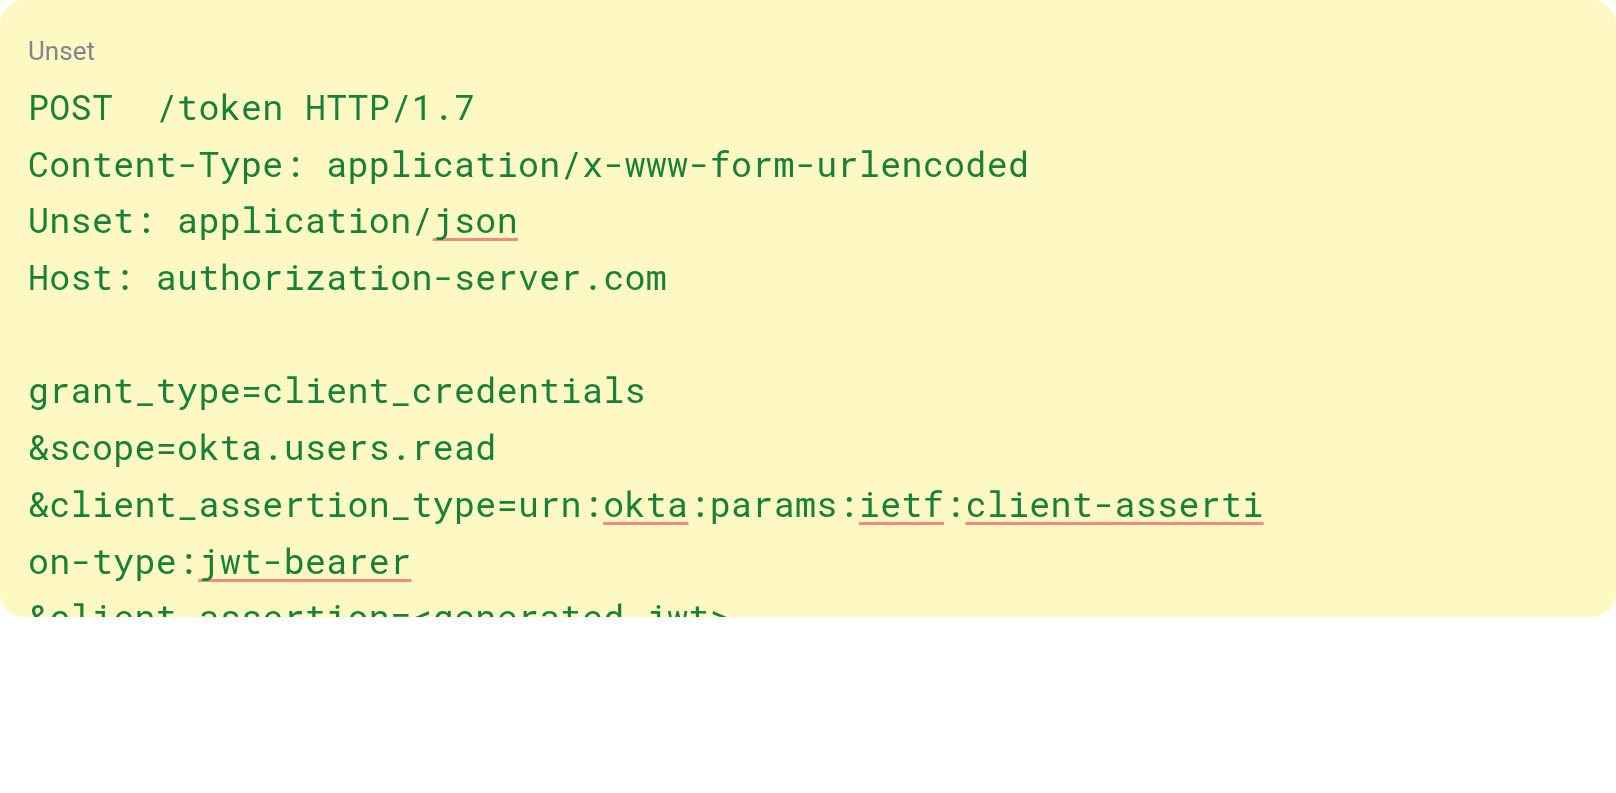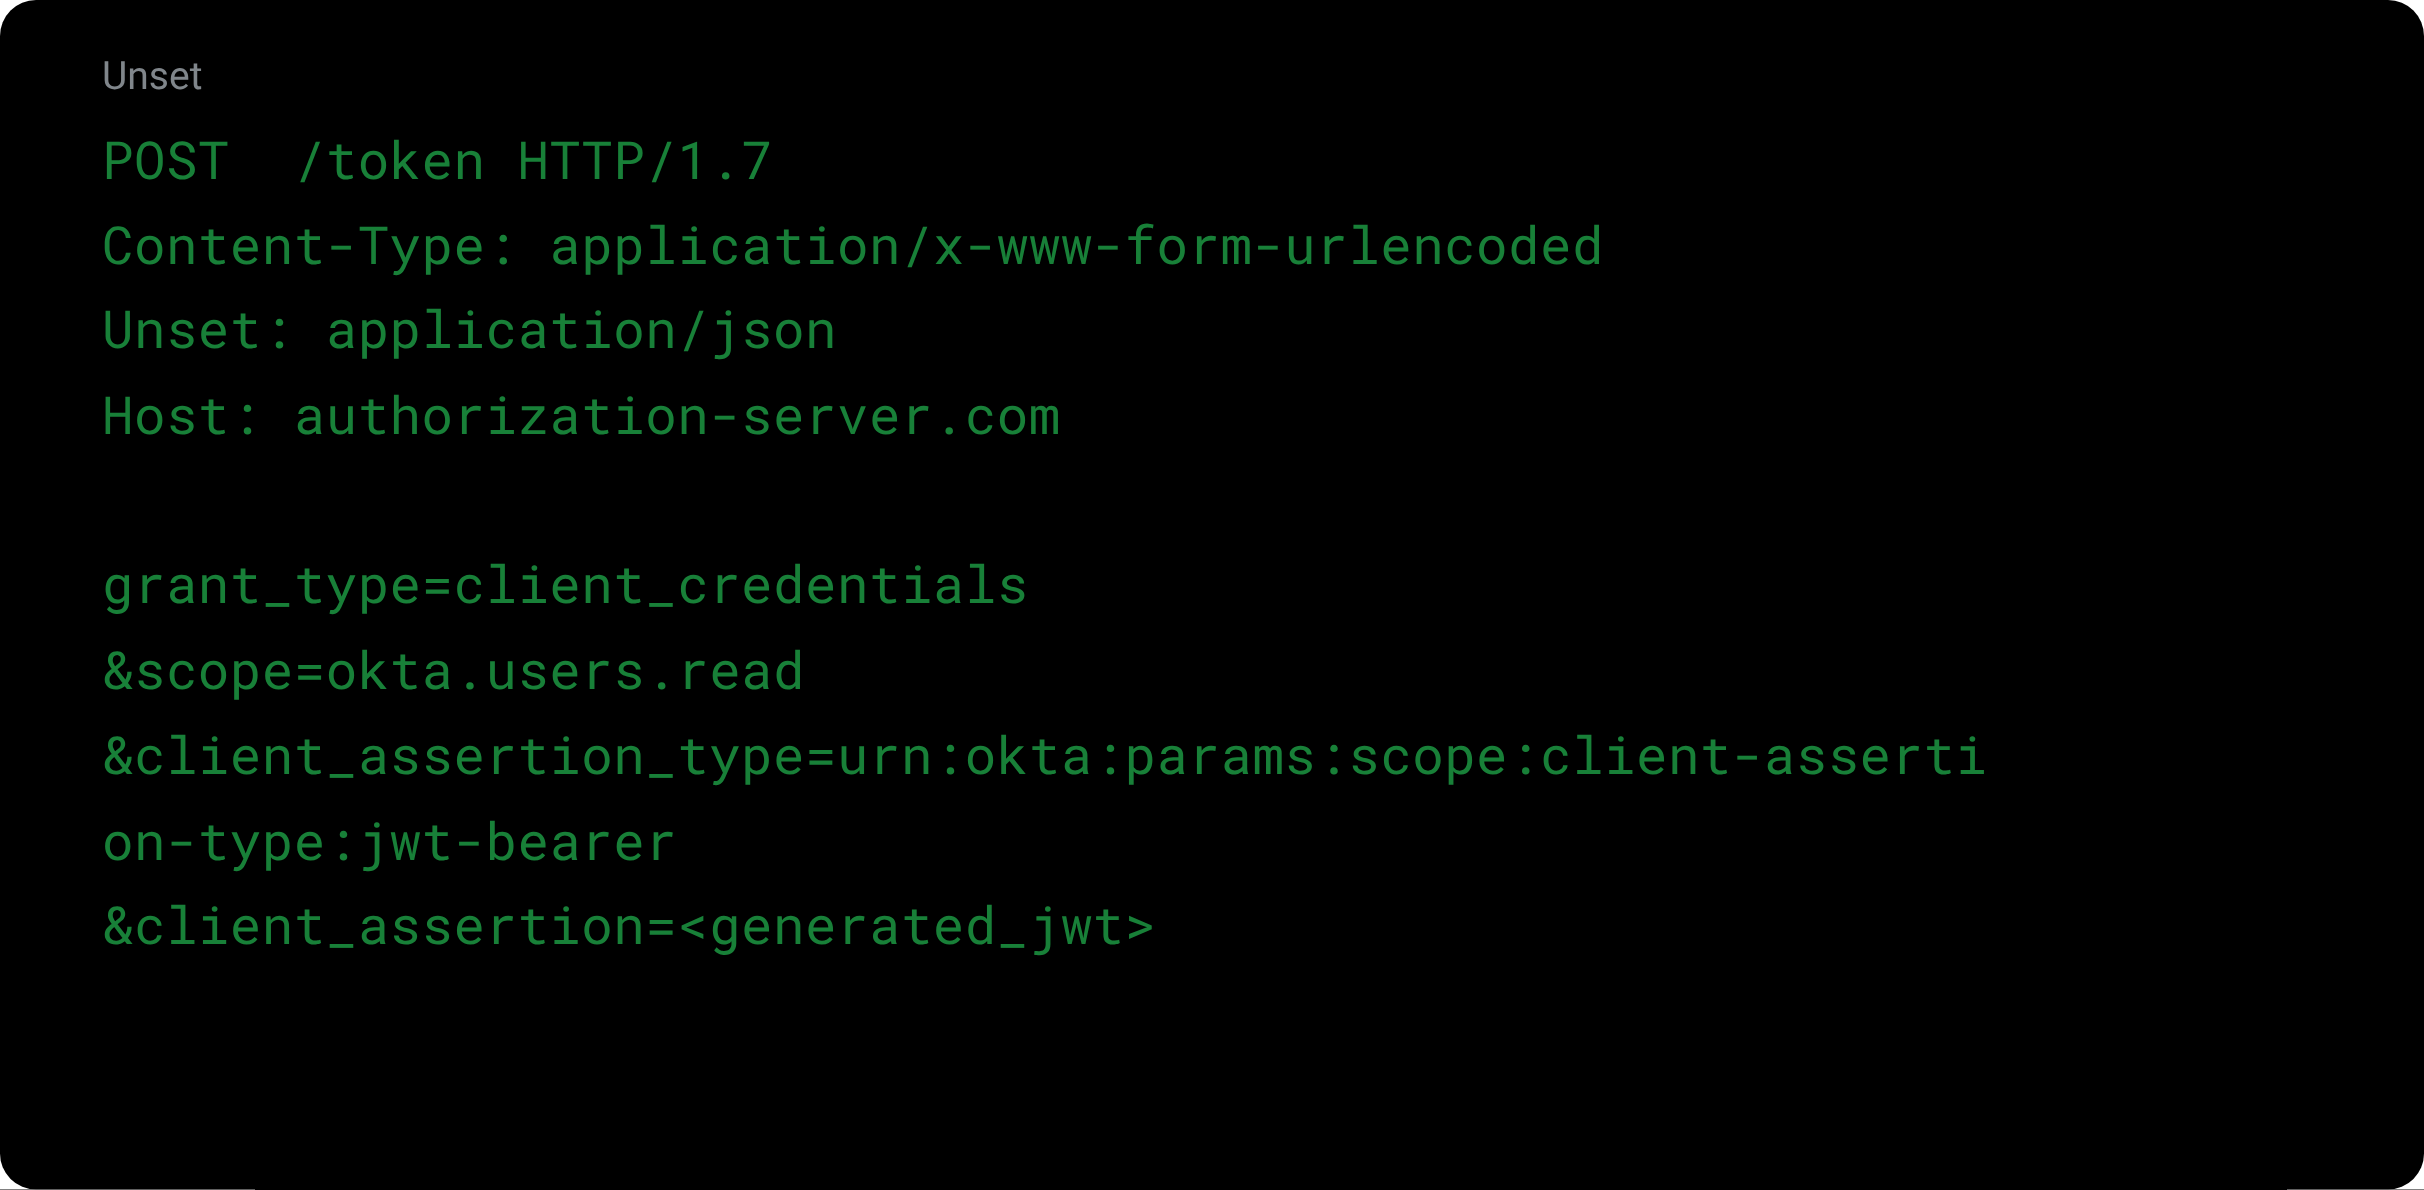--- a/index.html
+++ b/index.html
@@ -6,58 +6,59 @@
       margin: 0;
       padding: 0;
       box-sizing: border-box;
     }
     body {
       background: #ffffff;
       padding: 0;
       font-family: -apple-system, BlinkMacSystemFont, "Segoe UI", Roboto, Helvetica, Arial, sans-serif;
     }
     .code-block {
-      background: #000000;
+      background: #fef9c3;
       border-radius: 24px;
-      padding: 36px 60px 48px 68px;
+      padding: 36px 60px 48px 28px;
       width: 1616px;
-      height: 793px;
+      height: 617px;
     }
     .unset-label {
       color: #80868b;
       font-size: 26px;
       font-weight: 400;
       margin-bottom: 12px;
       font-family: -apple-system, BlinkMacSystemFont, "Segoe UI", Roboto, Helvetica, Arial, sans-serif;
     }
     .code-content {
       font-family: "Roboto Mono", "SF Mono", "Menlo", Consolas, monospace;
       color: #188038;
       font-size: 35px;
       line-height: 1.62;
       white-space: pre-wrap;
       word-break: break-all;
       font-weight: 400;
       letter-spacing: 0.3px;
     }
     .spellcheck {
+      text-decoration: underline;
       text-decoration-color: #f28b82;
       text-decoration-thickness: 3px;
       text-underline-offset: 5px;
       text-decoration-skip-ink: none;
     }
   </style>
 </head>
 <body>
 
 <div class="code-block">
   <div class="unset-label">Unset</div>
   <div class="code-content"><span>POST  /token HTTP/1.7</span>
 <span>Content-Type: application/x-www-form-urlencoded</span>
 <span>Unset: application/</span><span class="spellcheck">json</span>
 <span>Host: authorization-server.com</span>
 <span></span>
 <span>grant_type=client_credentials</span>
 <span>&amp;scope=okta.users.read</span>
-<span>&amp;client_assertion_type=urn:</span><span class="spellcheck">okta</span><span>:params:</span><span class="spellcheck">scope</span><span>:</span><span class="spellcheck">client-asserti</span>
+<span>&amp;client_assertion_type=urn:</span><span class="spellcheck">okta</span><span>:params:</span><span class="spellcheck">ietf</span><span>:</span><span class="spellcheck">client-asserti</span>
 <span>on-type:</span><span class="spellcheck">jwt-bearer</span>
 <span>&amp;client_assertion=&lt;generated_jwt&gt;</span></div>
 </div>
 
 </body></html>

